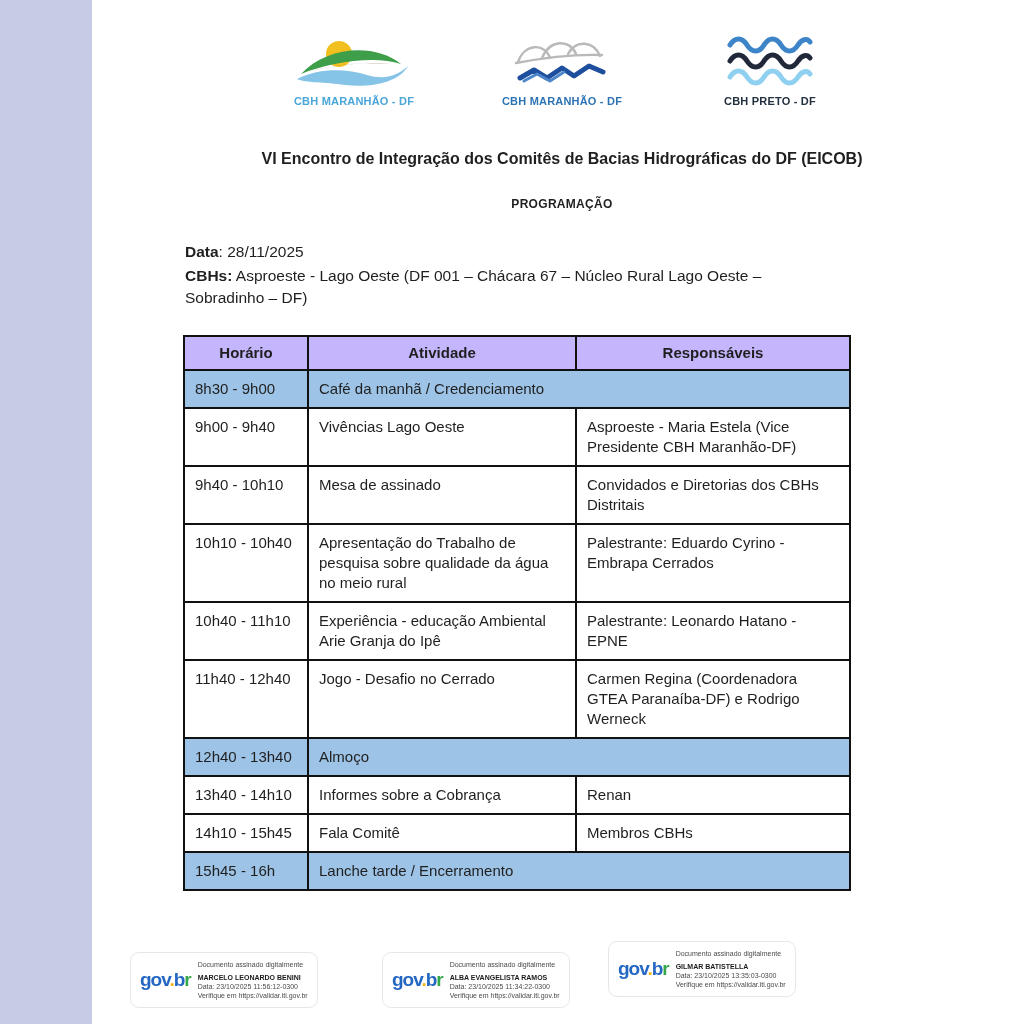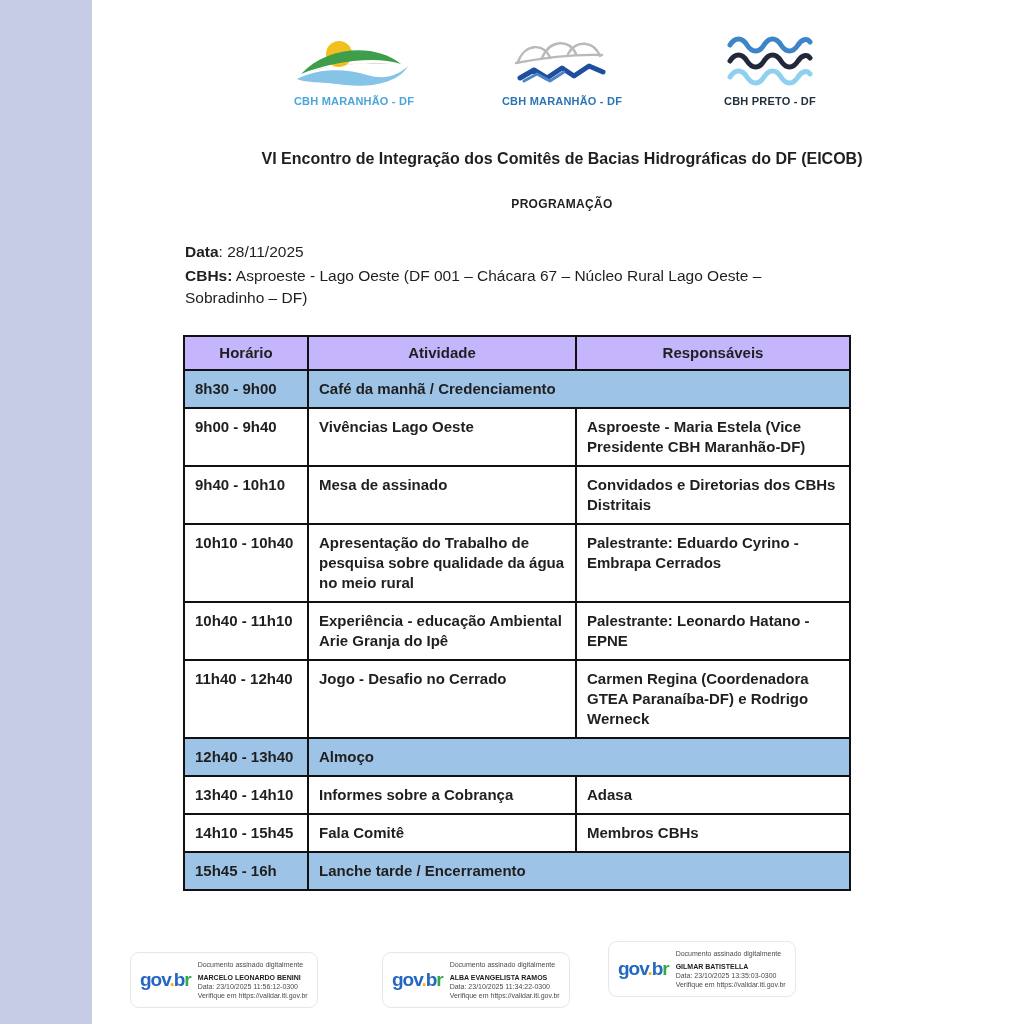--- a/index.html
+++ b/index.html
@@ -43,21 +43,21 @@
   table.schedule col.c-time{width:124px;}
   table.schedule col.c-act{width:268px;}
   table.schedule col.c-resp{width:274px;}
   table.schedule th, table.schedule td{
     border:2px solid #111;vertical-align:top;
     line-height:20px;
   }
   table.schedule th{
     background:#c4b5fd;font-weight:bold;text-align:center;padding:6px 4px;
   }
-  table.schedule td{padding:8px 10px;font-weight:bold;}
+  table.schedule td{padding:8px 10px;}
   tr.highlight td{background:#9dc3e6;}
   td.time-cell{white-space:nowrap;}
   
   .sig{
     position:absolute;display:flex;align-items:center;gap:7px;
     border:1px solid #e7e7e7;border-radius:9px;padding:7px 9px;
     background:#fff;
   }
   .sig1{left:38px;top:952px;}
   .sig2{left:290px;top:952px;}
@@ -171,21 +171,21 @@
       <td>Jogo - Desafio no Cerrado</td>
       <td>Carmen Regina (Coordenadora GTEA Paranaíba-DF) e Rodrigo Werneck</td>
     </tr>
     <tr class="highlight">
       <td class="time-cell">12h40 - 13h40</td>
       <td colspan="2">Almoço</td>
     </tr>
     <tr>
       <td class="time-cell">13h40 - 14h10</td>
       <td>Informes sobre a Cobrança</td>
-      <td>Adasa</td>
+      <td>Renan</td>
     </tr>
     <tr>
       <td class="time-cell">14h10 - 15h45</td>
       <td>Fala Comitê</td>
       <td>Membros CBHs</td>
     </tr>
     <tr class="highlight">
       <td class="time-cell">15h45 - 16h</td>
       <td colspan="2">Lanche tarde / Encerramento</td>
     </tr>

